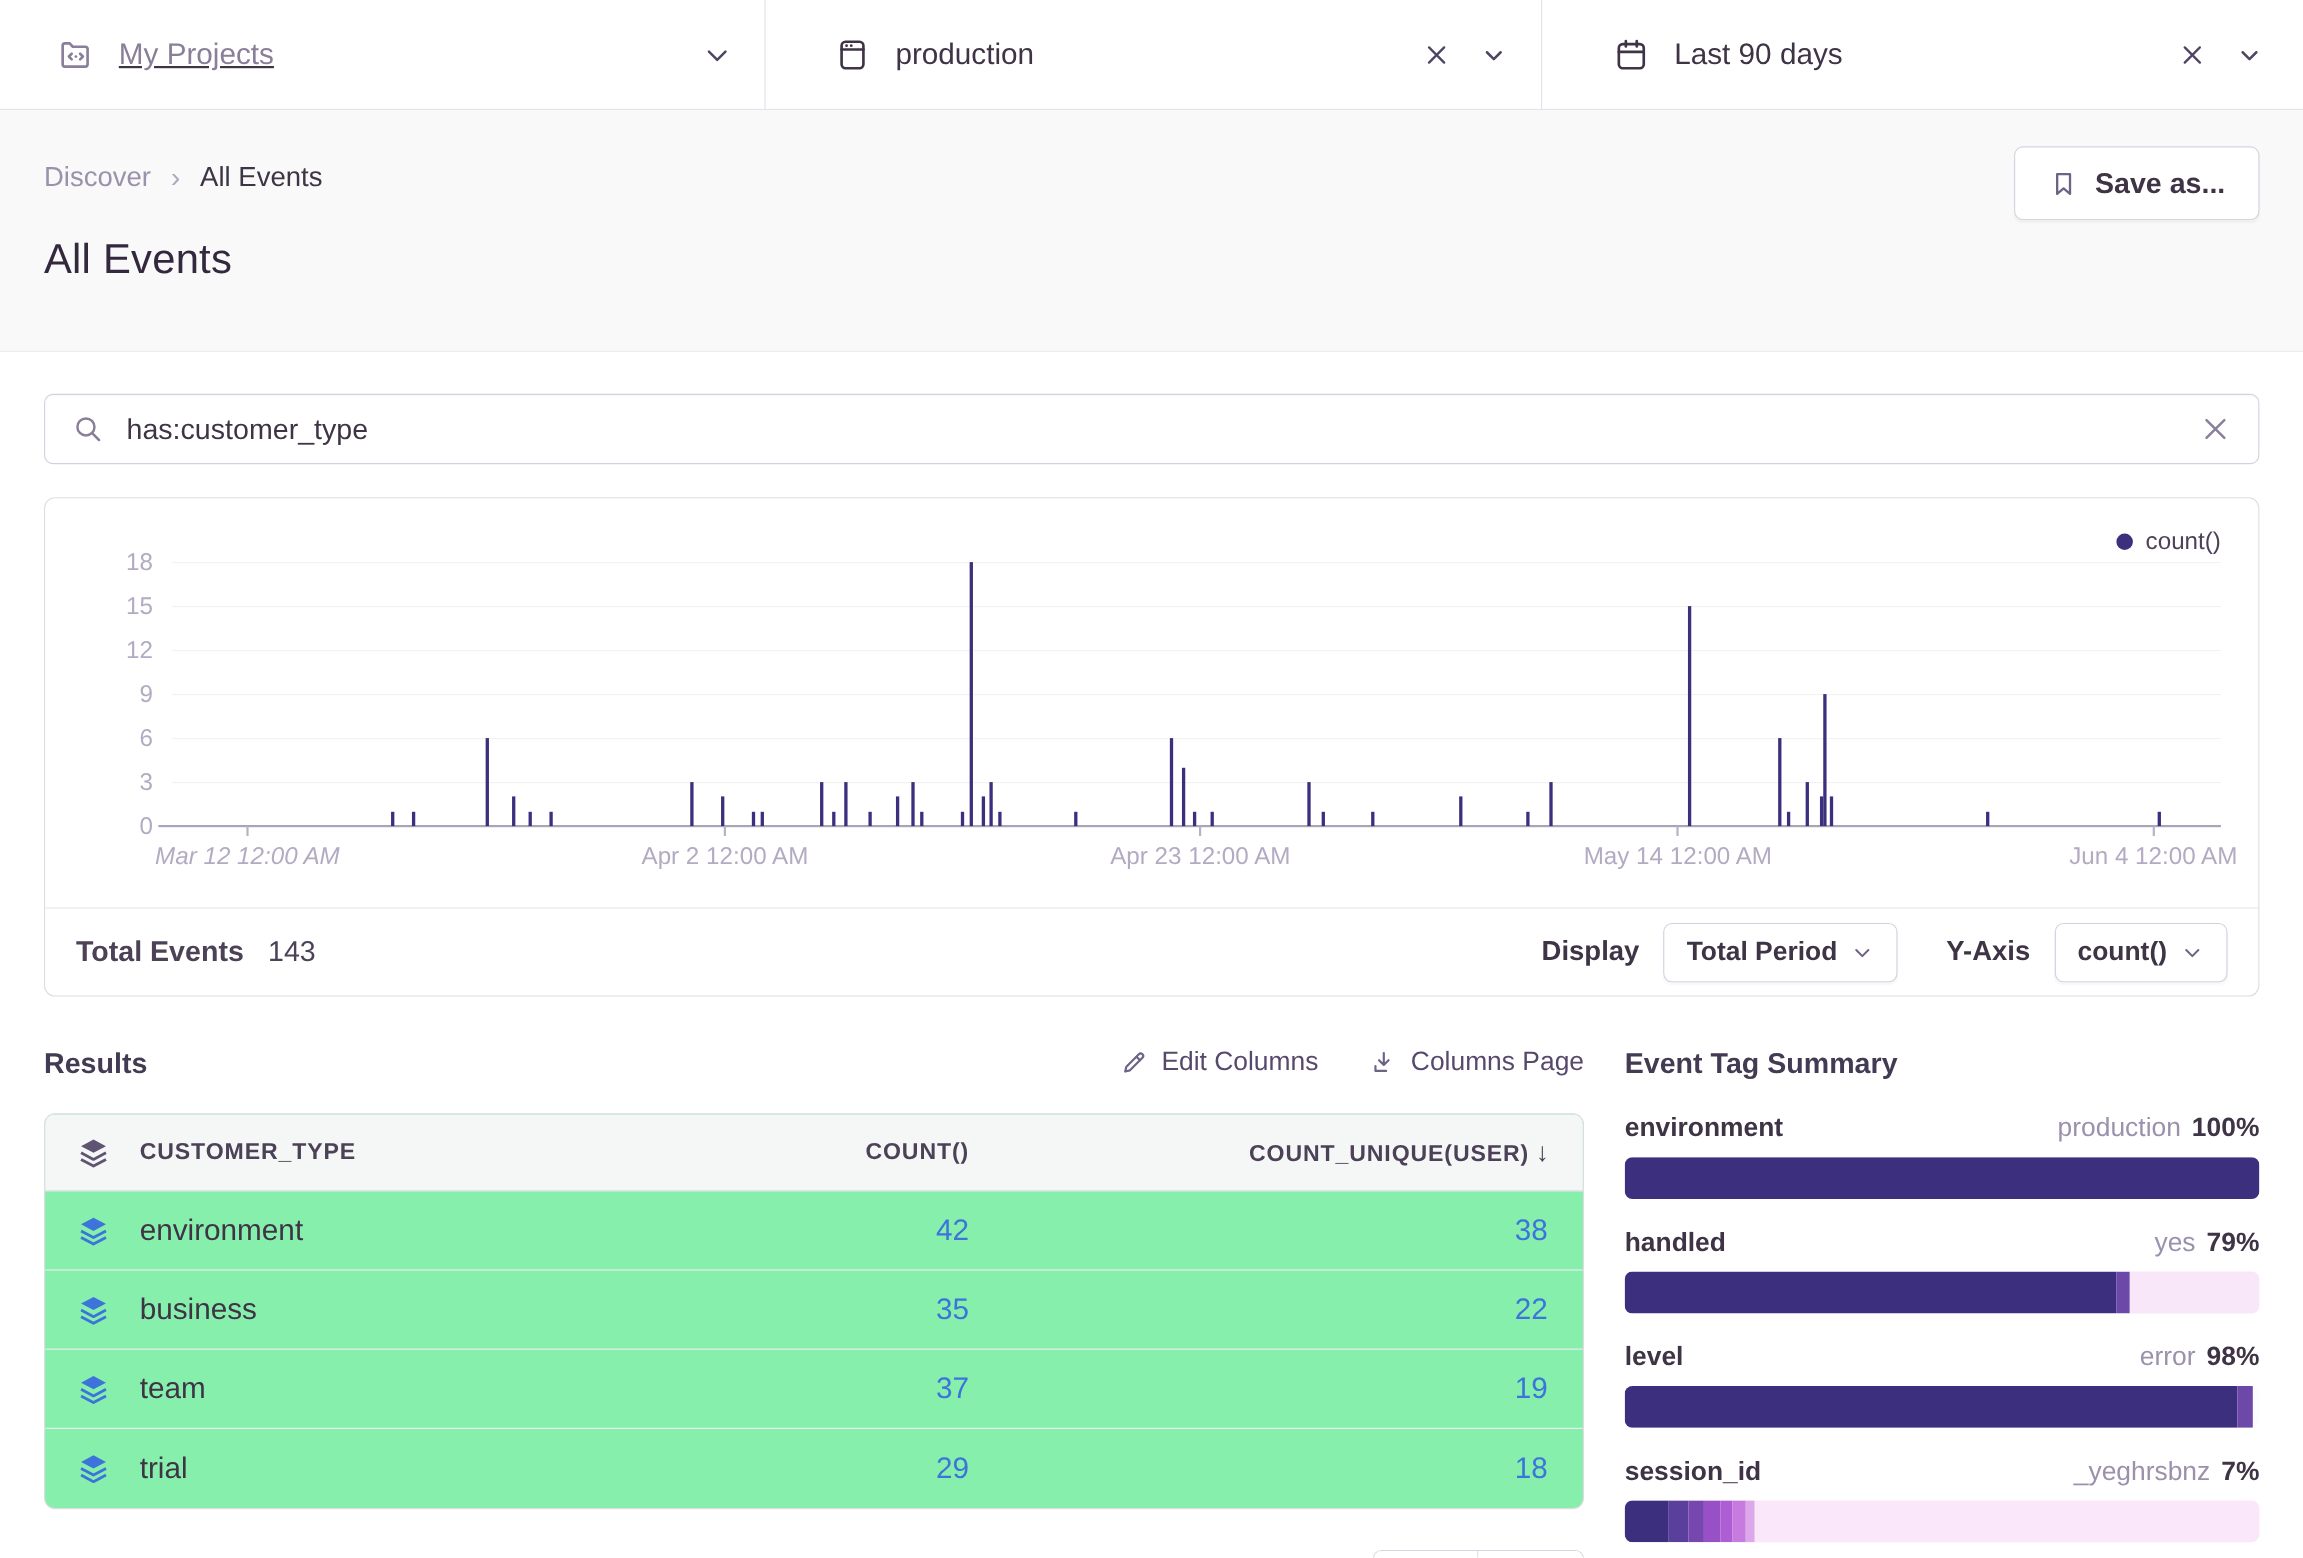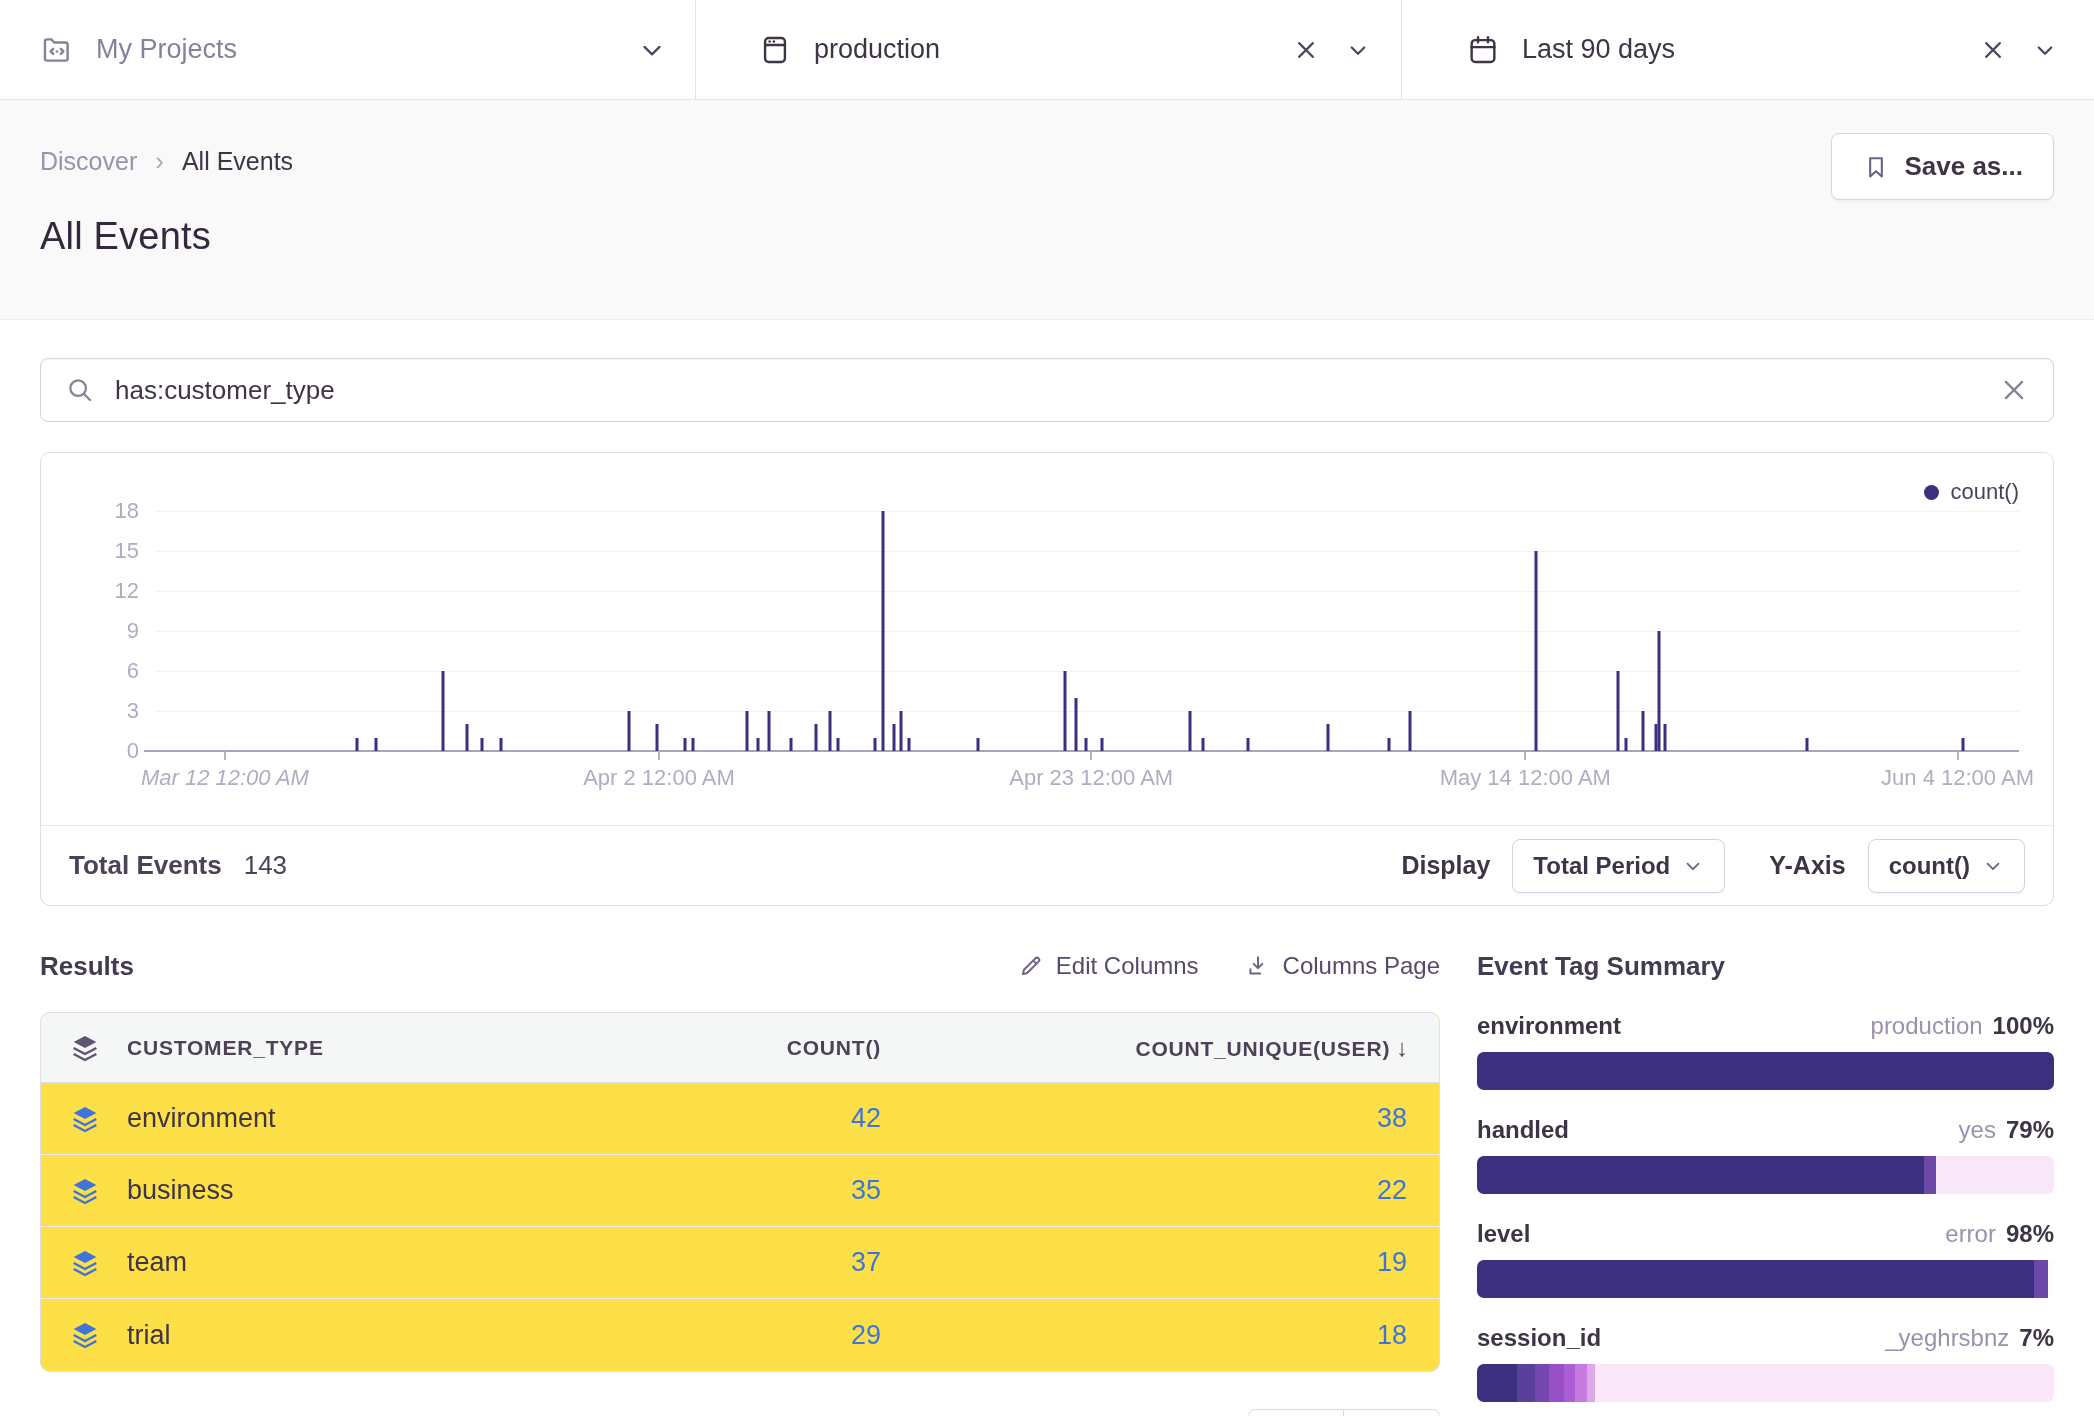--- a/index.html
+++ b/index.html
@@ -3,21 +3,21 @@
 <meta charset="utf-8">
 <style>
   * { margin:0; padding:0; box-sizing:border-box; }
   html,body { width:2094px; height:1416px; overflow:hidden; background:#fff;
     font-family:"Liberation Sans","DejaVu Sans",sans-serif; color:#3E3446; }
 
   
   .topbar { height:100px; background:#fff; border-bottom:1px solid #E6E2EA;
     display:flex; align-items:stretch; }
   .tb-group { display:flex; align-items:center; }
-  .tb-g1 { width:695px; padding:0 28px 0 40px; }
+  .tb-g1 { width:695px; padding:0 28px 0 52px;text-decoration:underline; }
   .tb-g2 { width:707px; border-left:1px solid #E3DFE8; border-right:1px solid #E3DFE8; padding:0 28px 0 62px; }
   .tb-g3 { flex:1; padding:0 34px 0 64px; }
   .tb-label { font-size:27px; margin-left:22px; flex:1; white-space:nowrap; }
   .tb-muted { color:#8A7F99; }
   .tb-dark { color:#3E3446; }
   .tb-icon { width:34px; height:34px; flex:none; }
   .tb-ctl { width:30px; height:30px; margin-left:22px; flex:none; color:#4F4562; }
 
   
   .band { height:220px; background:#F8F9F8; border-bottom:1px solid #EEECF1; padding:0 40px; position:relative; }
@@ -68,21 +68,21 @@
 
   
   .cols { display:flex; margin-top:40px; align-items:flex-start; }
   .col-left { width:1400px; flex:none; }
   .col-right { flex:1; margin-left:37px; }
   .sec-row { display:flex; align-items:center; height:40px; }
   .sec-title { font-size:26px; font-weight:700; color:#433A53; flex:1; }
   .link-btn { display:flex; align-items:center; font-size:24px; color:#57496B; margin-left:46px; cursor:pointer; }
   .link-btn svg { width:26px; height:26px; margin-right:12px; color:#6E6285; }
 
-  .table { margin-top:26px; border:1px solid #E0DCE5; border-radius:10px; overflow:hidden; background:#fde047; }
+  .table { margin-top:26px; border:1px solid #E0DCE5; border-radius:10px; overflow:hidden; background:#86efac; }
   .trow { display:grid; grid-template-columns:520px 324px 1fr; align-items:center; }
   .thead { background:#F5F7F6; height:70px; border-bottom:1px solid #E0DCE5; }
   .tbody-row { height:72px; border-bottom:1px solid #EFECF3; cursor:pointer; }
   .tbody-row:last-child { border-bottom:none; }
   .cell-name { display:flex; align-items:center; padding-left:28px; }
   .cell-name svg { width:32px; height:32px; flex:none; }
   .hdr-txt { font-size:21px; font-weight:700; color:#4D4158; letter-spacing:.8px; margin-left:26px; }
   .row-txt { font-size:27px; color:#3E3446; margin-left:26px; }
   .cell-num { text-align:right; font-size:27px; color:#3D74DB; padding-right:4px; }
   .cell-num.last { padding-right:32px; }

